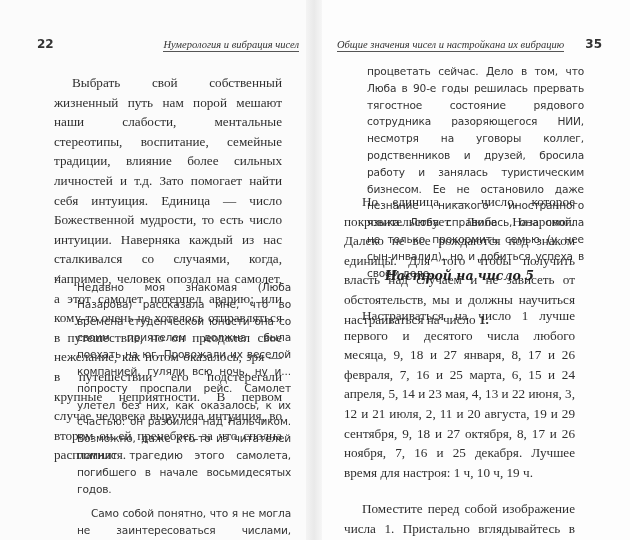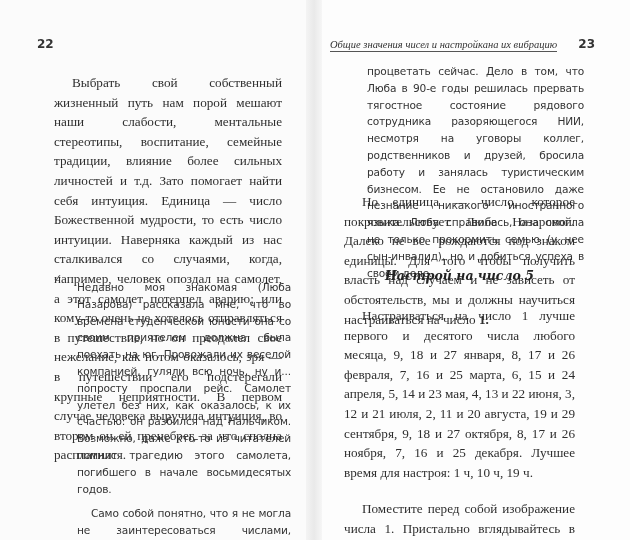--- a/index.html
+++ b/index.html
@@ -13,21 +13,21 @@
   .page-right { left: 315px; width: 315px; background: #fdfdfd; }
   .gutter {
     position: absolute; left: 306px; top: 0; width: 16px; height: 540px;
     background: linear-gradient(to right, #f4f4f4, #e9e9e9 50%, #f6f6f6);
   }
   .header {
     position: absolute; top: 37px; height: 16px; display: flex;
     align-items: baseline; justify-content: space-between;
   }
   .header-left { left: 37px; width: 262px; }
-  .header-right { left: 330px; width: 265px; }
+  .header-right { left: 337px; width: 265px; }
   .page-num {
     font-family: "DejaVu Sans", sans-serif; font-weight: bold; font-size: 12px; color: #333;
   }
   .running-title {
     font-family: "Liberation Serif", serif; font-style: italic; font-size: 10.5px;
     color: #333; border-bottom: 1px solid #555; line-height: 13px;
   }
   .serif-block {
     position: absolute; font-family: "Liberation Serif", serif;
     font-size: 13.2px; line-height: 19.6px; text-align: justify; color: #2e2e2e;
@@ -49,39 +49,40 @@
     font-size: 12.5px; color: #222;
   }
   .num-bold { font-weight: bold; }
 </style>
 </head>
 <body>
 
 <div class="page page-left">
   <div class="header header-left">
     <span class="page-num">22</span>
+    <span class="running-title">Нумерология и вибрация чисел</span>
   </div>
 
   <div class="serif-block" style="left:37px; top:56px; width:262px;">
     <p>Выбрать свой собственный жизненный путь нам порой мешают наши слабости, ментальные стереотипы, воспитание, семейные традиции, влияние более сильных личностей и т.д. Зато помогает найти себя интуиция. Единица — число Божественной мудрости, то есть число интуиции. Наверняка каждый из нас сталкивался со случаями, когда, например, человек опоздал на самолет, а этот самолет потерпел аварию; или кому-то очень не хотелось отправляться в путешествие, но он преодолел свое нежелание, как потом оказалось, зря — в путешествии его подстерегали крупные неприятности. В первом случае человека выручила интуиция, во втором он ей пренебрег, за что сполна расплатился.</p>
   </div>
 
   <div class="sans-block" style="left:69px; top:271px; width:230px;">
     <span class="check">✓</span>
     <p class="noindent">Недавно моя знакомая (Люба Назарова) рассказала мне, что во времена студенческой юности она со своим приятелем должна была поехать на юг. Провожали их веселой компанией, гуляли всю ночь, ну и... попросту проспали рейс. Самолет улетел без них, как оказалось, к их счастью: он разбился над Нальчиком. Возможно, даже кто-то из читателей помнит трагедию этого самолета, погибшего в начале восьмидесятых годов.</p>
     <p>Само собой понятно, что я не могла не заинтересоваться числами, наиболее часто встречающимися в жизни этой женщины. Оказалось, что родилась она 11 января 1961 года. Уже этого вполне достаточно, чтобы увидеть влияние единицы на ее судьбу. Действительно, моя знакомая всегда делает только то, что ей подсказывает ее интуиция. Интуиция в юности спасла ей жизнь, интуиция помогла преодолеть бедственное положение в тяжелые 90-е годы и</p>
   </div>
 </div>
 
 <div class="page page-right"></div>
 <div class="gutter"></div>
 
 <div class="header header-right">
   <span class="running-title">Общие значения чисел и настройкана их вибрацию</span>
-  <span class="page-num">23</span>
+  <span class="page-num">35</span>
 </div>
 
 <div class="sans-block" style="left:359px; top:55px; width:233px;">
   <p class="noindent">процветать сейчас. Дело в том, что Люба в 90-е годы решилась прервать тягостное состояние рядового сотрудника разоряющегося НИИ, несмотря на уговоры коллег, родственников и друзей, бросила работу и занялась туристическим бизнесом. Ее не остановило даже незнание никакого иностранного языка. Люба справилась, она смогла не только прокормить семью (у нее сын-инвалид), но и добиться успеха в своем деле.</p>
 </div>
 
 <div class="serif-block" style="left:327px; top:175px; width:265px;">
   <p><span>Но единица — число, которое покровительствует Любе Назаровой. Далеко не все рождаются под знаком единицы. Для того чтобы получить власть над случаем и не зависеть от обстоятельств, мы и должны научиться настраиваться на число </span><span class="num-bold">1.</span></p>
 </div>
 

